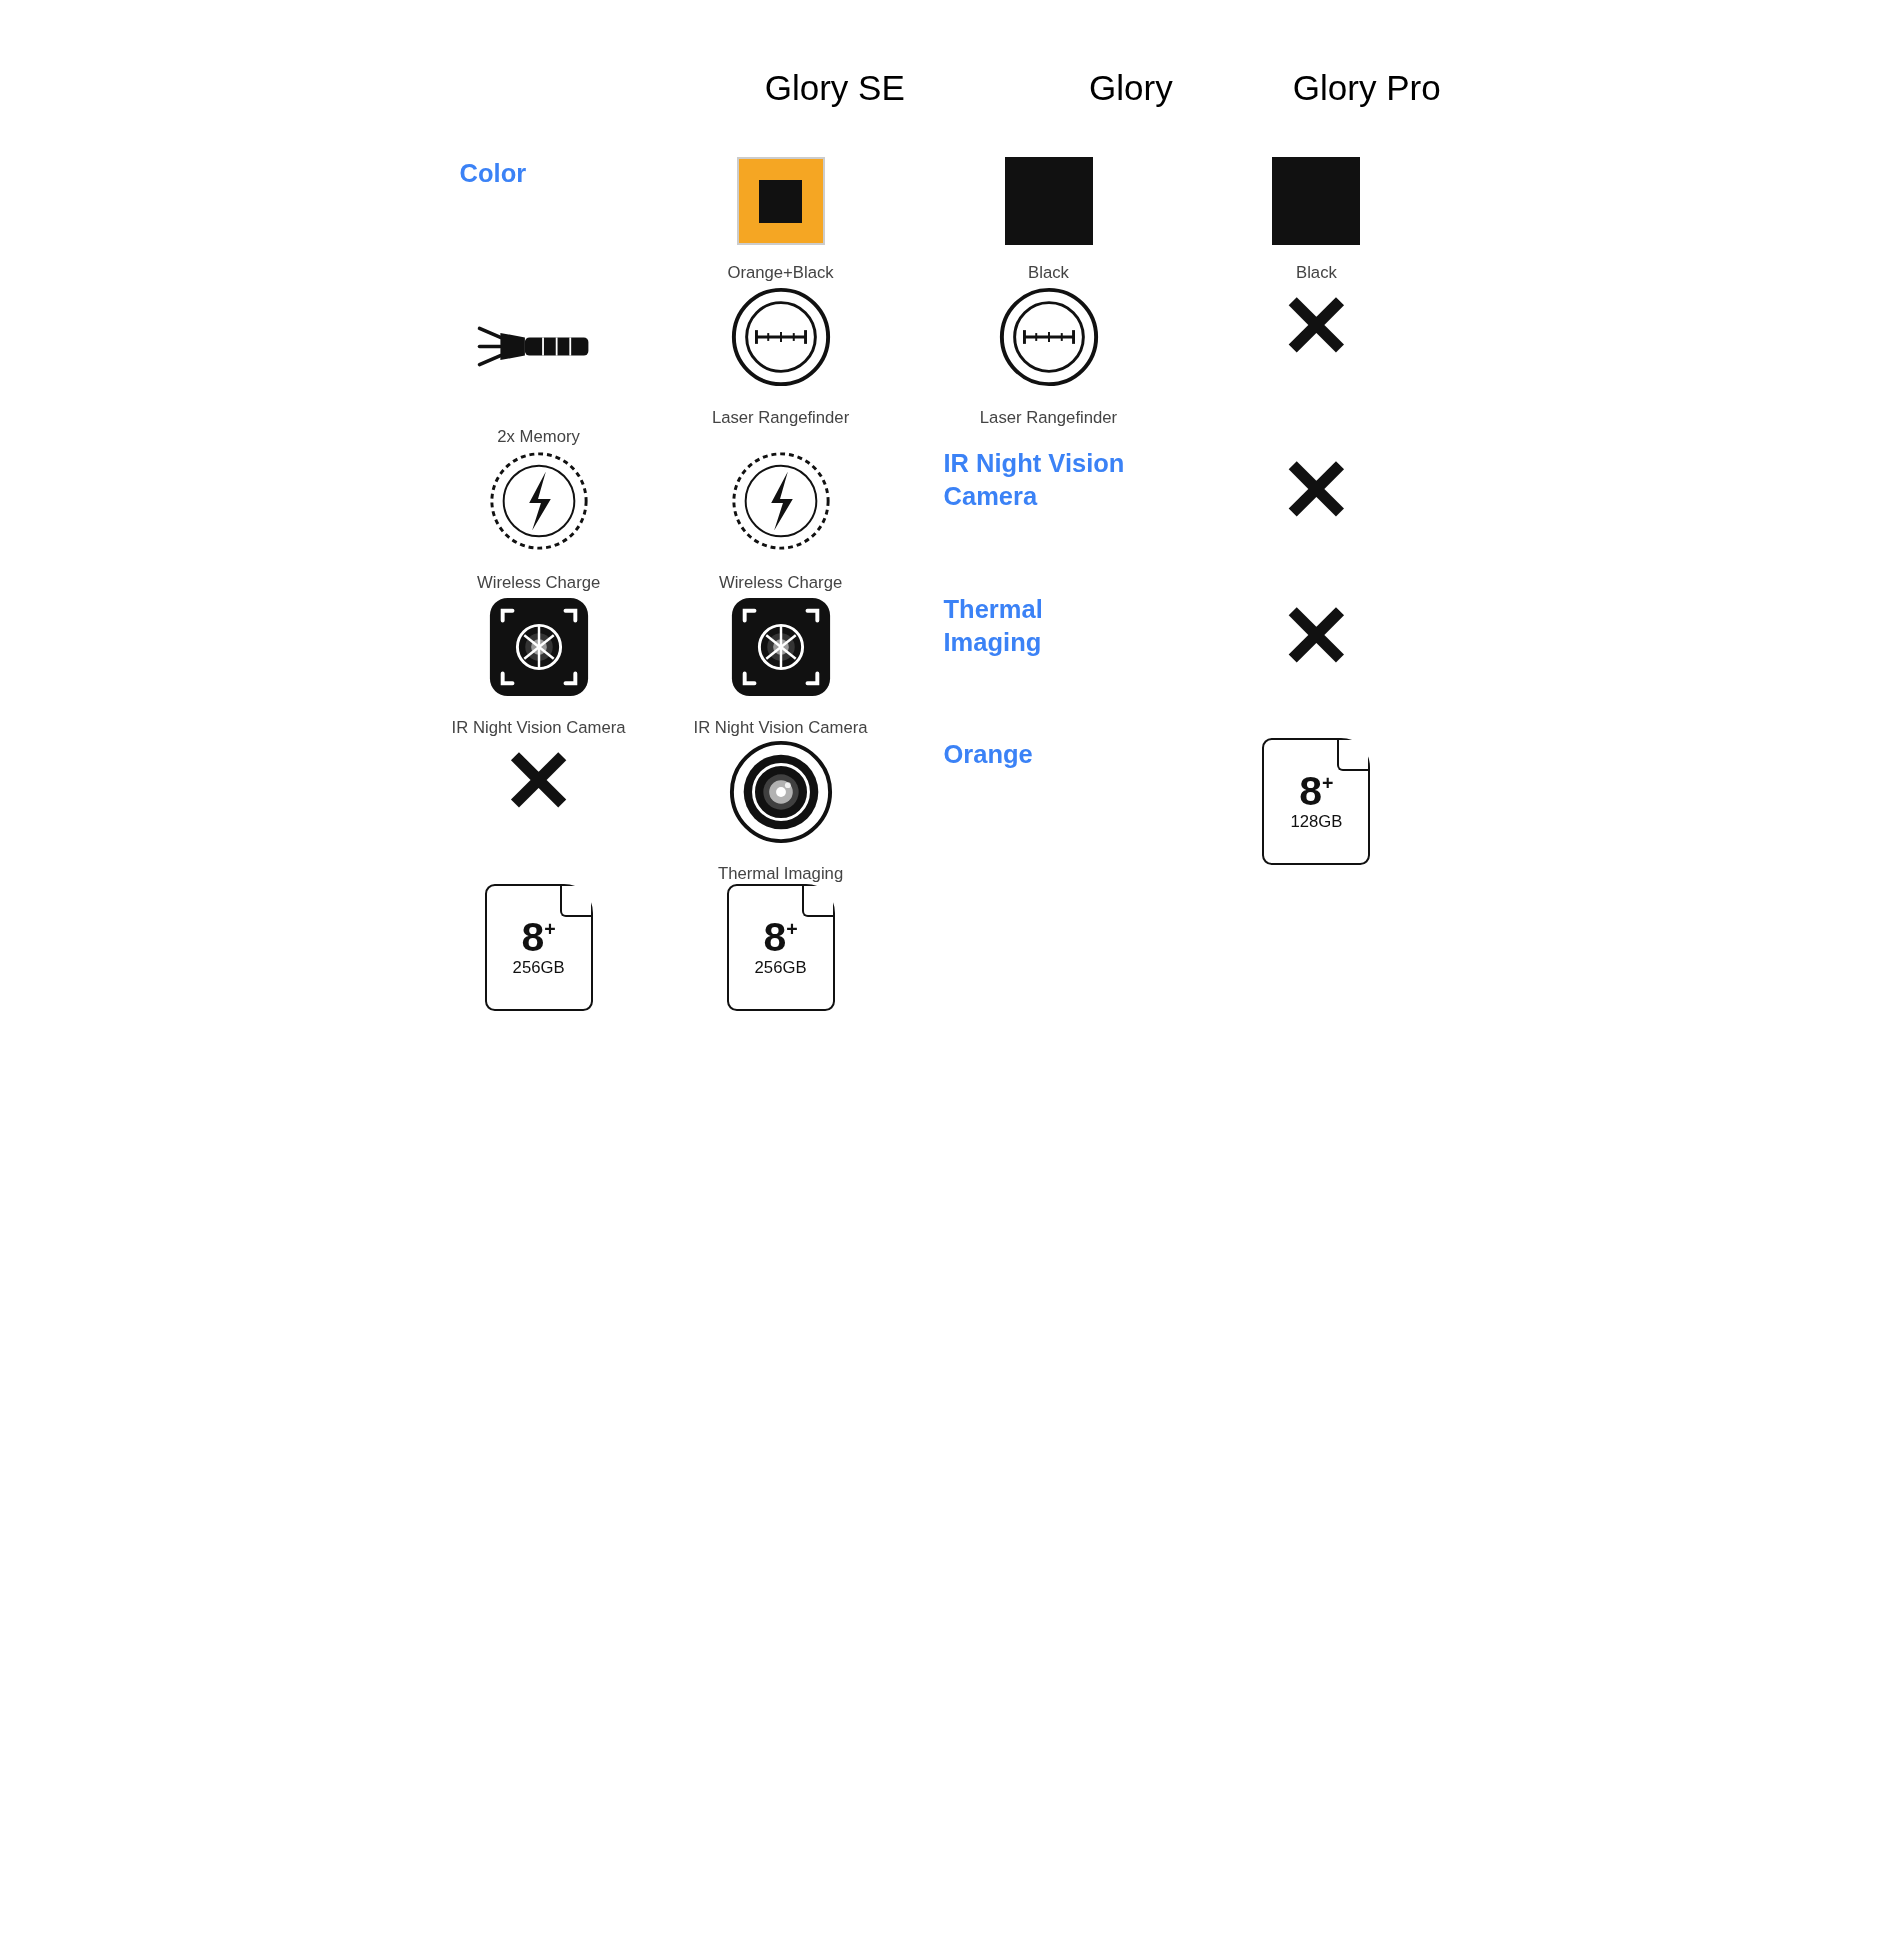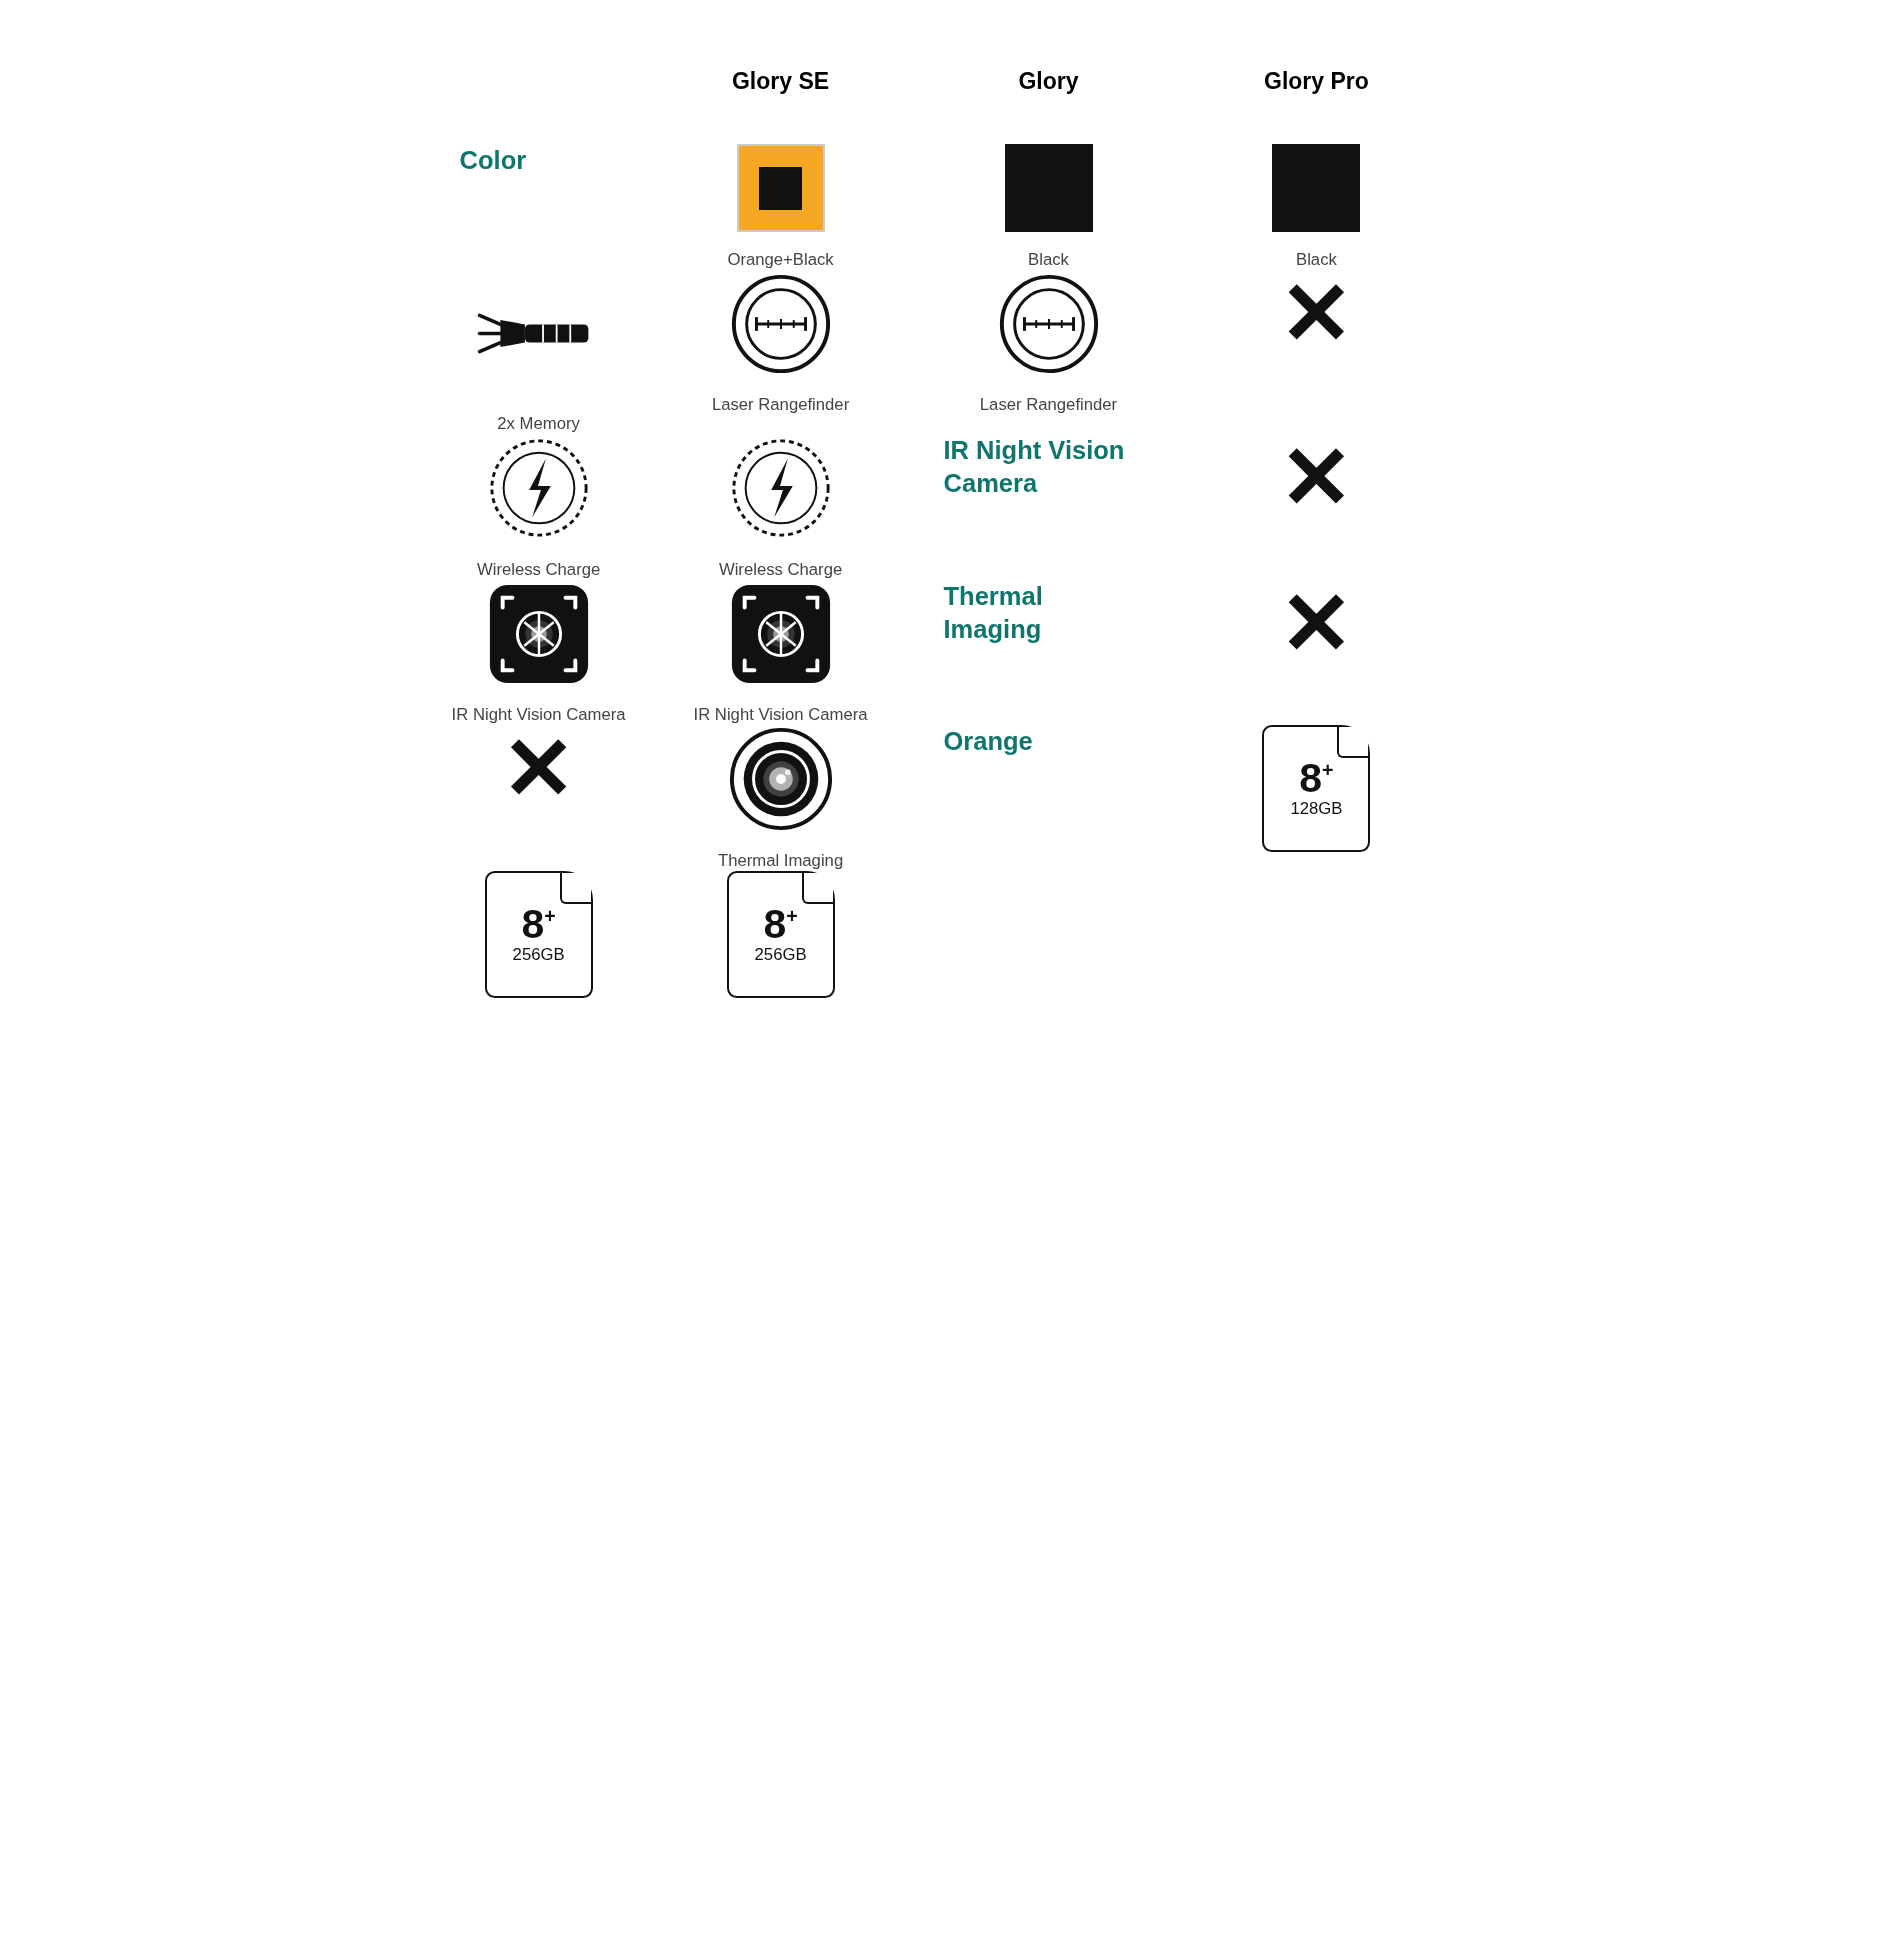--- a/index.html
+++ b/index.html
@@ -15,35 +15,35 @@
     .comparison-table {
       width: 100%;
       display: grid;
       grid-template-columns: 216px 1fr 1fr 1fr;
       row-gap: 0;
     }
     .header-empty {
       grid-column: 1;
     }
     .col-header {
-      text-align: center;
-      font-size: 23px;
-      font-weight: 700;
+      text-align: right;
+      font-size: 35px;
+      font-weight: 400;
       padding: 29px 9.8px 49px;
     }
     .feature-label {
       align-items: flex-start !important;
       justify-content: center !important;
       padding-left: 29px !important;
     }
     .feature-label-text {
       font-size: 25.5px;
       font-weight: 900;
       line-height: 1.3;
-      color: #0f766e;
+      color: #3b82f6;
     }
     .feature-content {
       display: flex;
       flex-direction: column;
       align-items: center;
       gap: 13.7px;
     }
     .feature-caption {
       font-size: 16.7px;
       color: #444;

